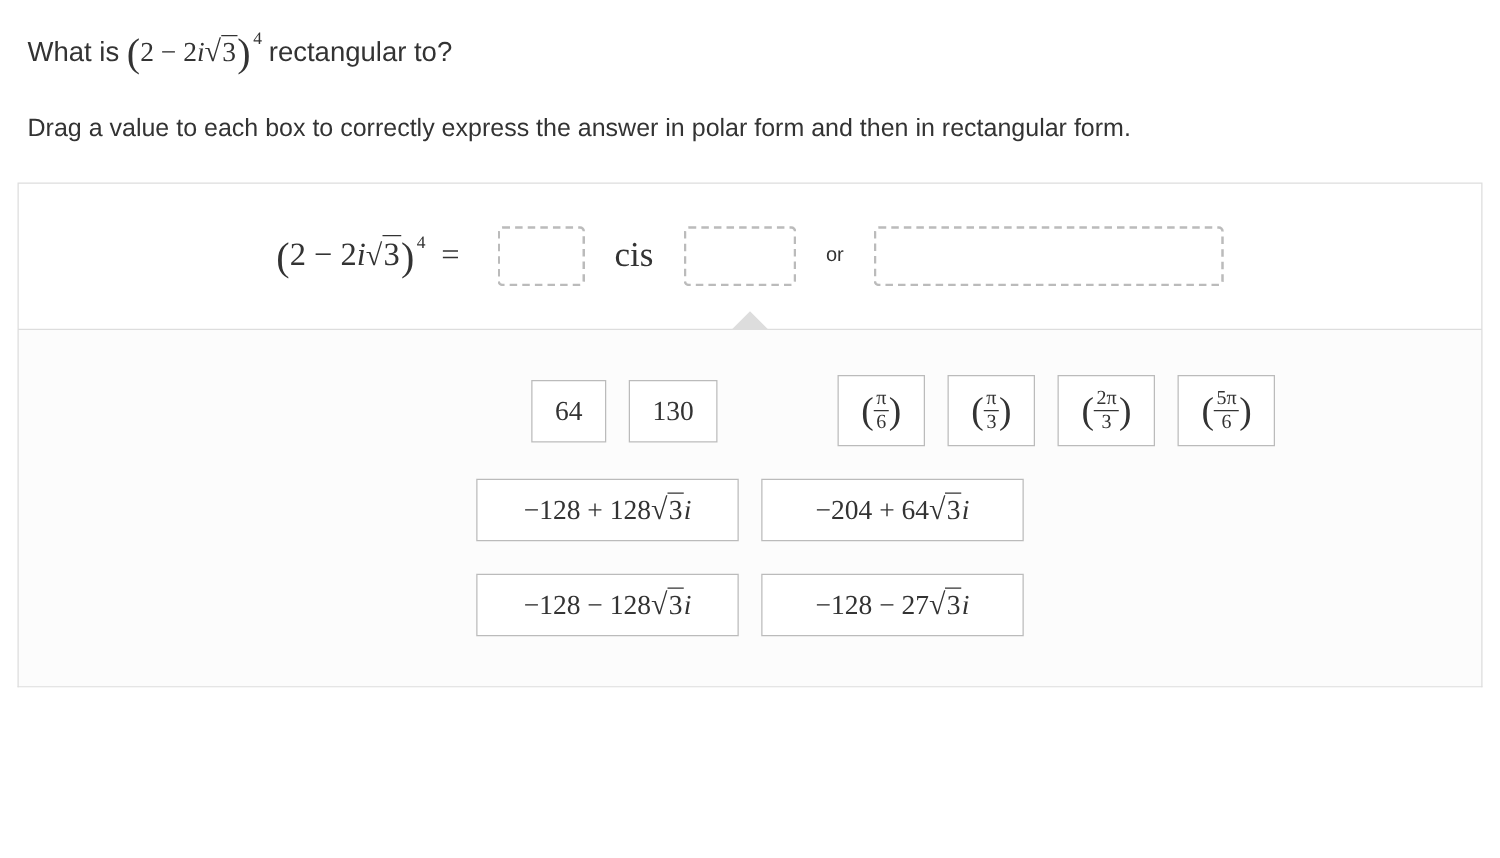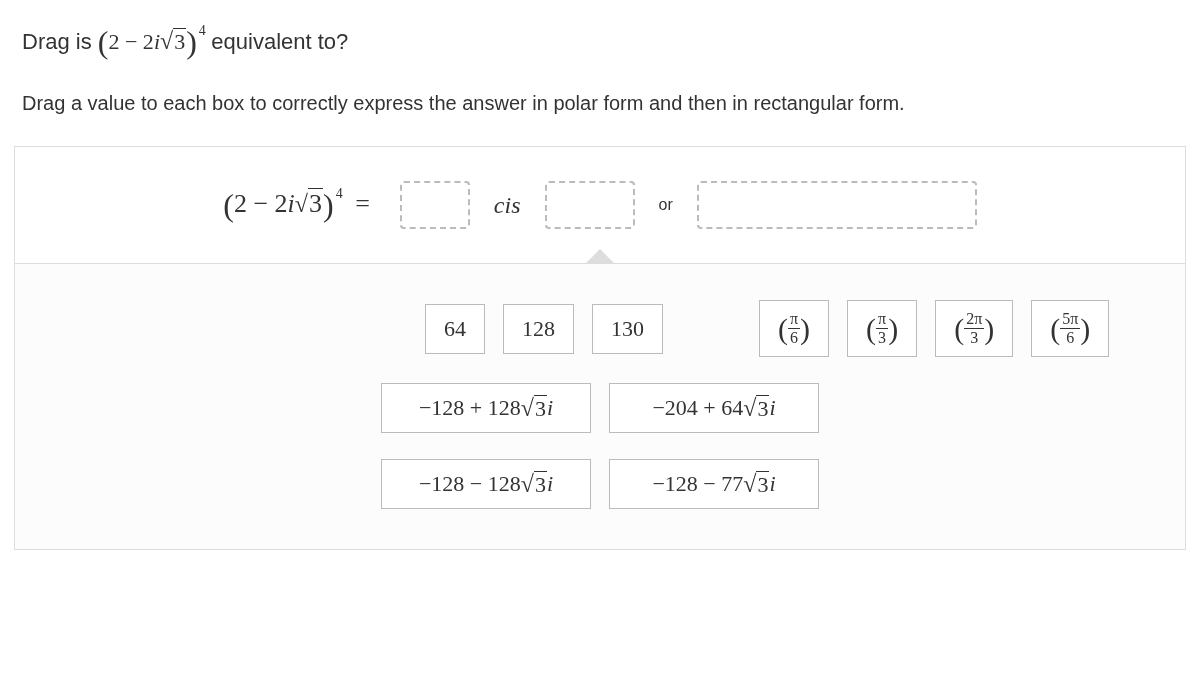--- a/index.html
+++ b/index.html
@@ -57,21 +57,21 @@
     }
     .drop-box {
       border: 2px dashed #bbb;
       border-radius: 4px;
       height: 48px;
       background: #fff;
     }
     .drop-small { width: 70px; }
     .drop-med { width: 90px; }
     .drop-large { width: 280px; }
-    .cis { font-family: "Times New Roman", serif; font-style: italic; font-size: 24px; }
+    .cis { font-family: "Times New Roman", serif; font-size: 28px; }
     .or-text { font-size: 16px; }
 
     .tiles-panel {
       background: #fcfcfc;
       border: 1px solid #ddd;
       border-top: none;
       margin: 0 14px;
       padding: 36px 20px 40px 20px;
       position: relative;
     }
@@ -132,25 +132,25 @@
       font-family: "Times New Roman", serif;
       font-size: 26px;
       white-space: nowrap;
     }
   </style>
 </head>
 <body>
 
 <div class="question-area">
   <p class="question-line">
-    <span>Drag is </span>
+    <span>What is </span>
     <span class="math">
       <span class="paren-big">(</span><span>2 − 2</span><span class="italic-i">i</span><span class="sqrt"><span class="surd">√</span><span class="radicand">3</span></span><span class="paren-big">)</span><span class="sup">4</span>
     </span>
-    <span> equivalent to?</span>
+    <span> rectangular to?</span>
   </p>
   <p class="instruction-line">Drag a value to each box to correctly express the answer in polar form and then in rectangular form.</p>
 </div>
 
 <div class="work-panel">
   <div class="equation-row">
     <span class="expr-lhs">
       <span class="paren-big">(</span><span>2 − 2</span><span class="italic-i">i</span><span class="sqrt"><span class="surd">√</span><span class="radicand">3</span></span><span class="paren-big">)</span><span class="sup">4</span>
       <span style="margin:0 6px;">=</span>
     </span>
@@ -163,23 +163,20 @@
 </div>
 
 <div class="tiles-panel">
   <div class="notch"></div>
 
   <div class="tile-row first">
     <div class="tile">
         <span>64</span>
       </div>
     <div class="tile">
-        <span>128</span>
-      </div>
-    <div class="tile">
         <span>130</span>
       </div>
     <div class="spacer"></div>
     <div class="tile">
       <span class="paren-frac">(</span>
         <span class="frac">
           <span class="num">π</span>
           <span class="den">6</span>
         </span>
         <span class="paren-frac">)</span>
@@ -223,18 +220,18 @@
     </div>
   </div>
 
   <div class="tile-row rest" style="margin-bottom:0;">
     <div class="tile wide">
       <span>−128 − 128</span>
         <span class="sqrt"><span class="surd">√</span><span class="radicand">3</span></span>
         <span class="italic-i">i</span>
     </div>
     <div class="tile wide">
-      <span>−128 − 77</span>
+      <span>−128 − 27</span>
         <span class="sqrt"><span class="surd">√</span><span class="radicand">3</span></span>
         <span class="italic-i">i</span>
     </div>
   </div>
 </div>
 
 </body></html>

